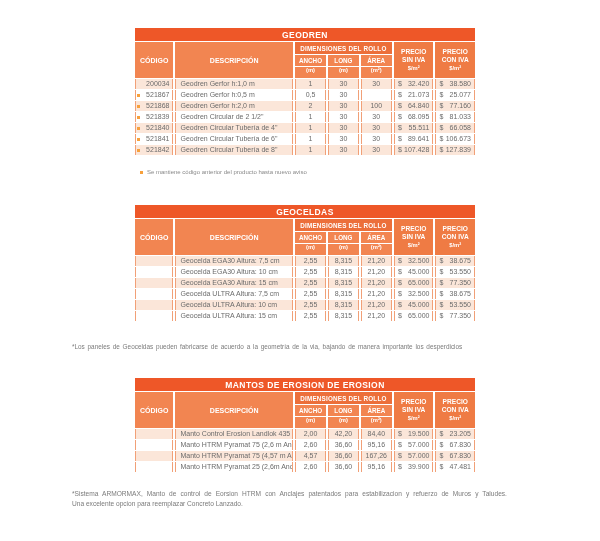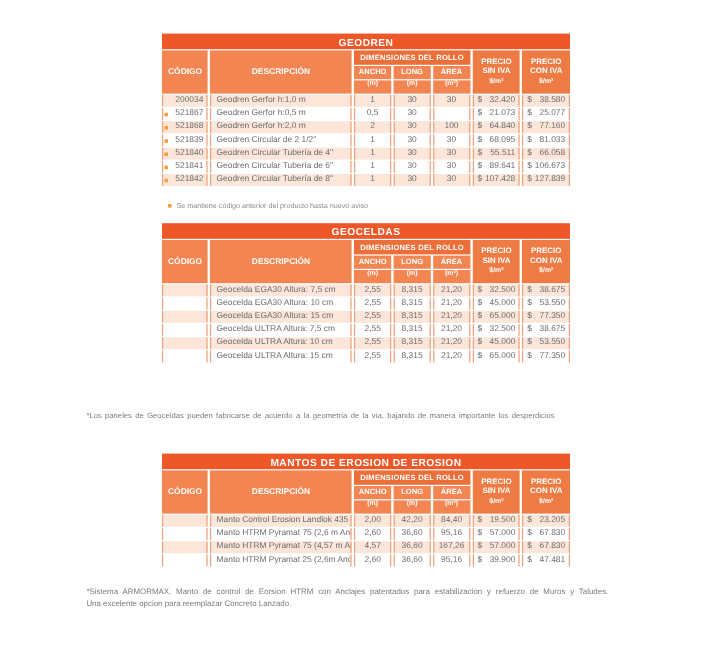--- a/index.html
+++ b/index.html
@@ -224,21 +224,21 @@
             </td>
           </tr>
         </tbody>
     </table>
   </div>
 
   <div class="fn1">
     <span class="sq"></span><span>Se mantiene código anterior del producto hasta nuevo aviso</span>
   </div>
 
-  <div class="price-table-wrap" style="top:185px;">
+  <div class="price-table-wrap" style="top:204px;">
     <table class="price-table">
       <colgroup>
           <col style="width:38px">
           <col style="width:116px">
           <col style="width:31px">
           <col style="width:30px">
           <col style="width:31px">
           <col style="width:39px">
           <col style="width:39px">
         </colgroup>

